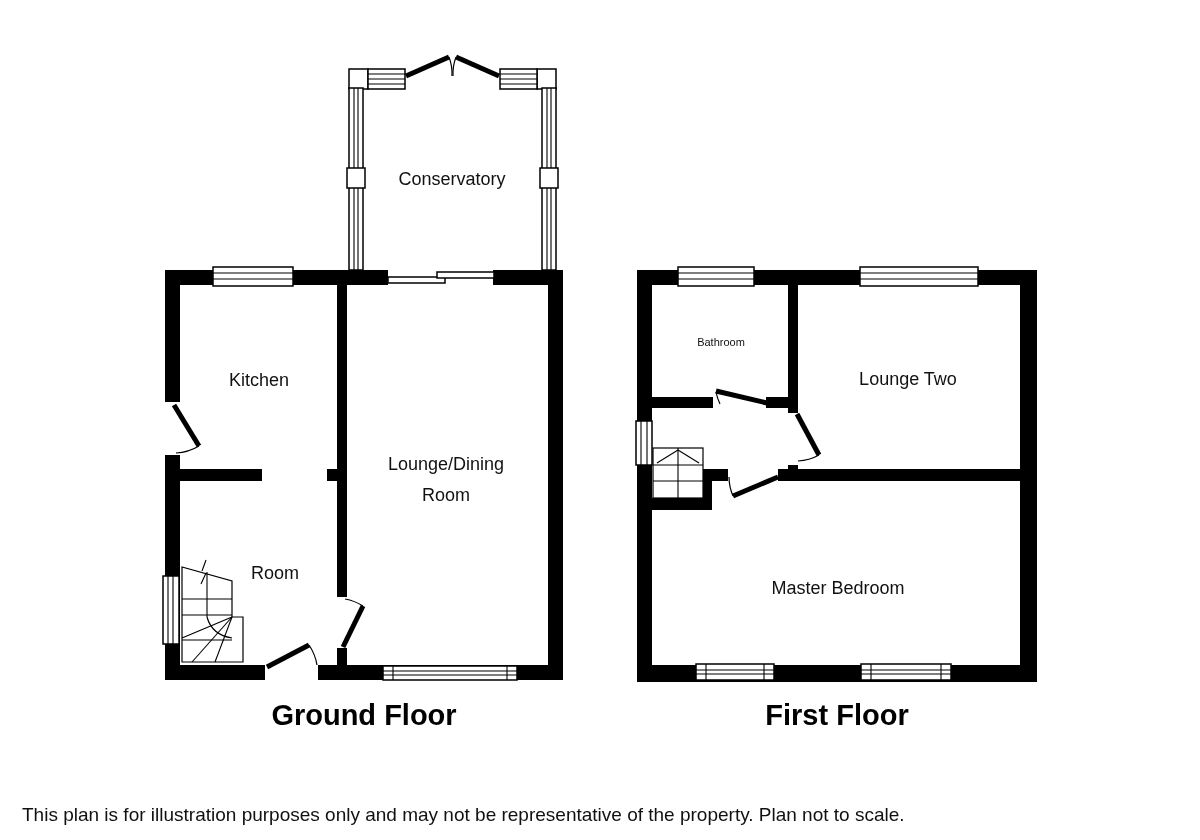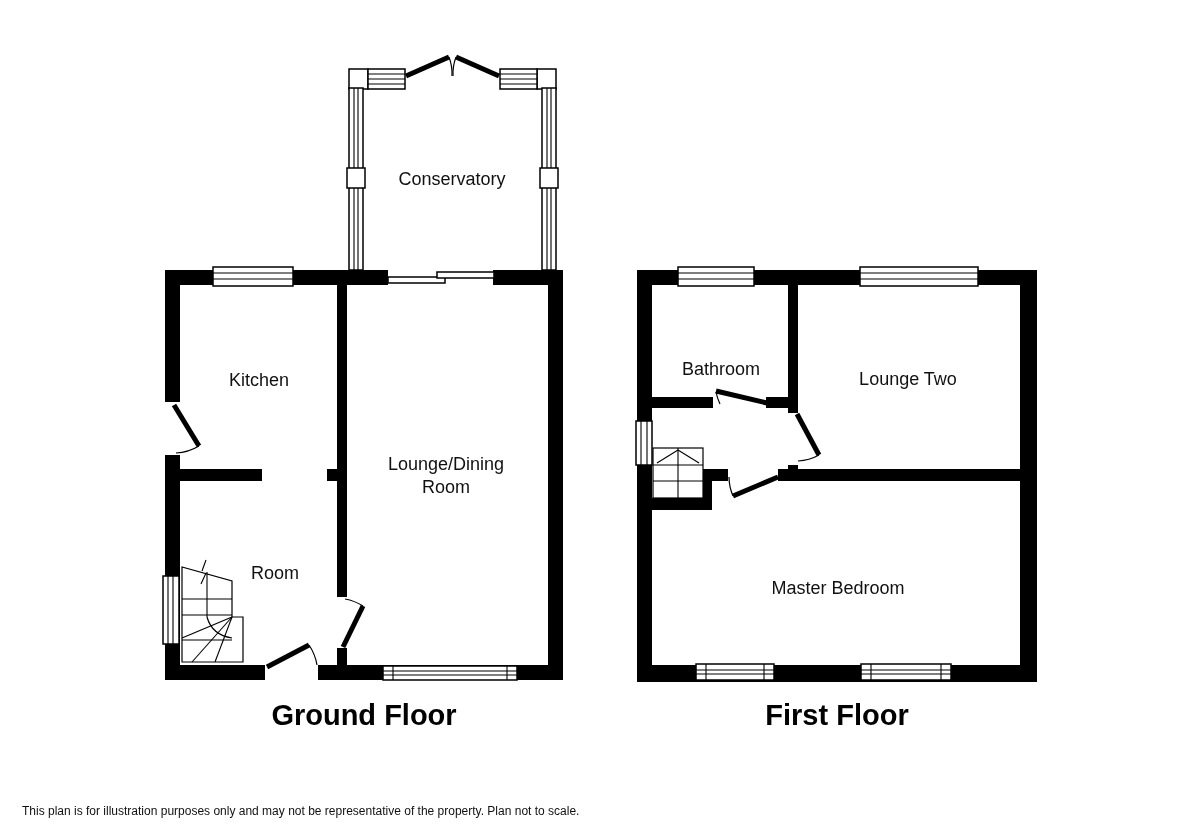--- a/index.html
+++ b/index.html
@@ -19,37 +19,37 @@
   .stairbox{fill:#ffffff;stroke:#000000;stroke-width:1.2;}
   .lbl{
     position:absolute;
     transform:translate(-50%,-50%);
     white-space:nowrap;
     color:#111111;
     font-size:18px;
     line-height:23px;
     text-align:center;
   }
-  .lbl-small{font-size:18px;margin-top:27px;}
+  .lbl-small{font-size:11px;}
   .title{
     position:absolute;
     transform:translate(-50%,-50%);
     white-space:nowrap;
     color:#000000;
     font-size:29px;
     font-weight:bold;
   }
   .disclaimer{
     position:absolute;
     left:22px;top:804px;
-    font-size:12px;
+    font-size:19px;
     color:#111111;
     white-space:nowrap;
   }
-  .two-line span{display:block;}
+  .two-line span{display:block;margin-top:8px;}
 </style>
 </head>
 <body>
 
 <div class="canvas">
 
   <svg width="1200" height="840" viewBox="0 0 1200 840">
 
     <g>
 

